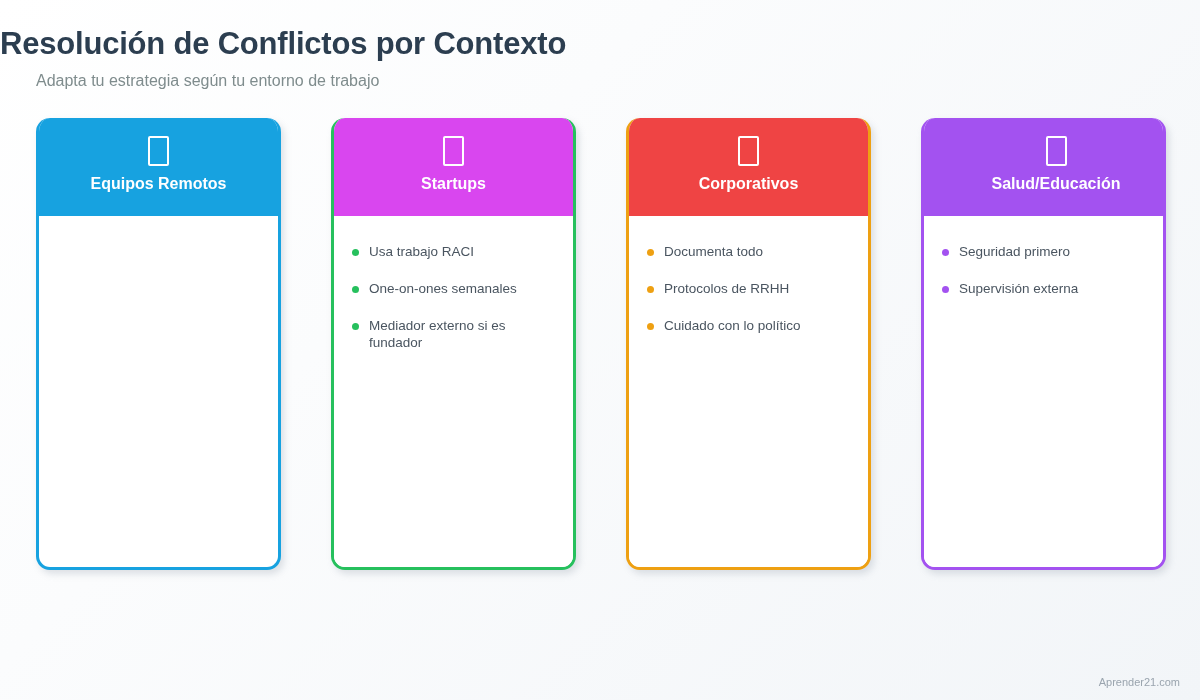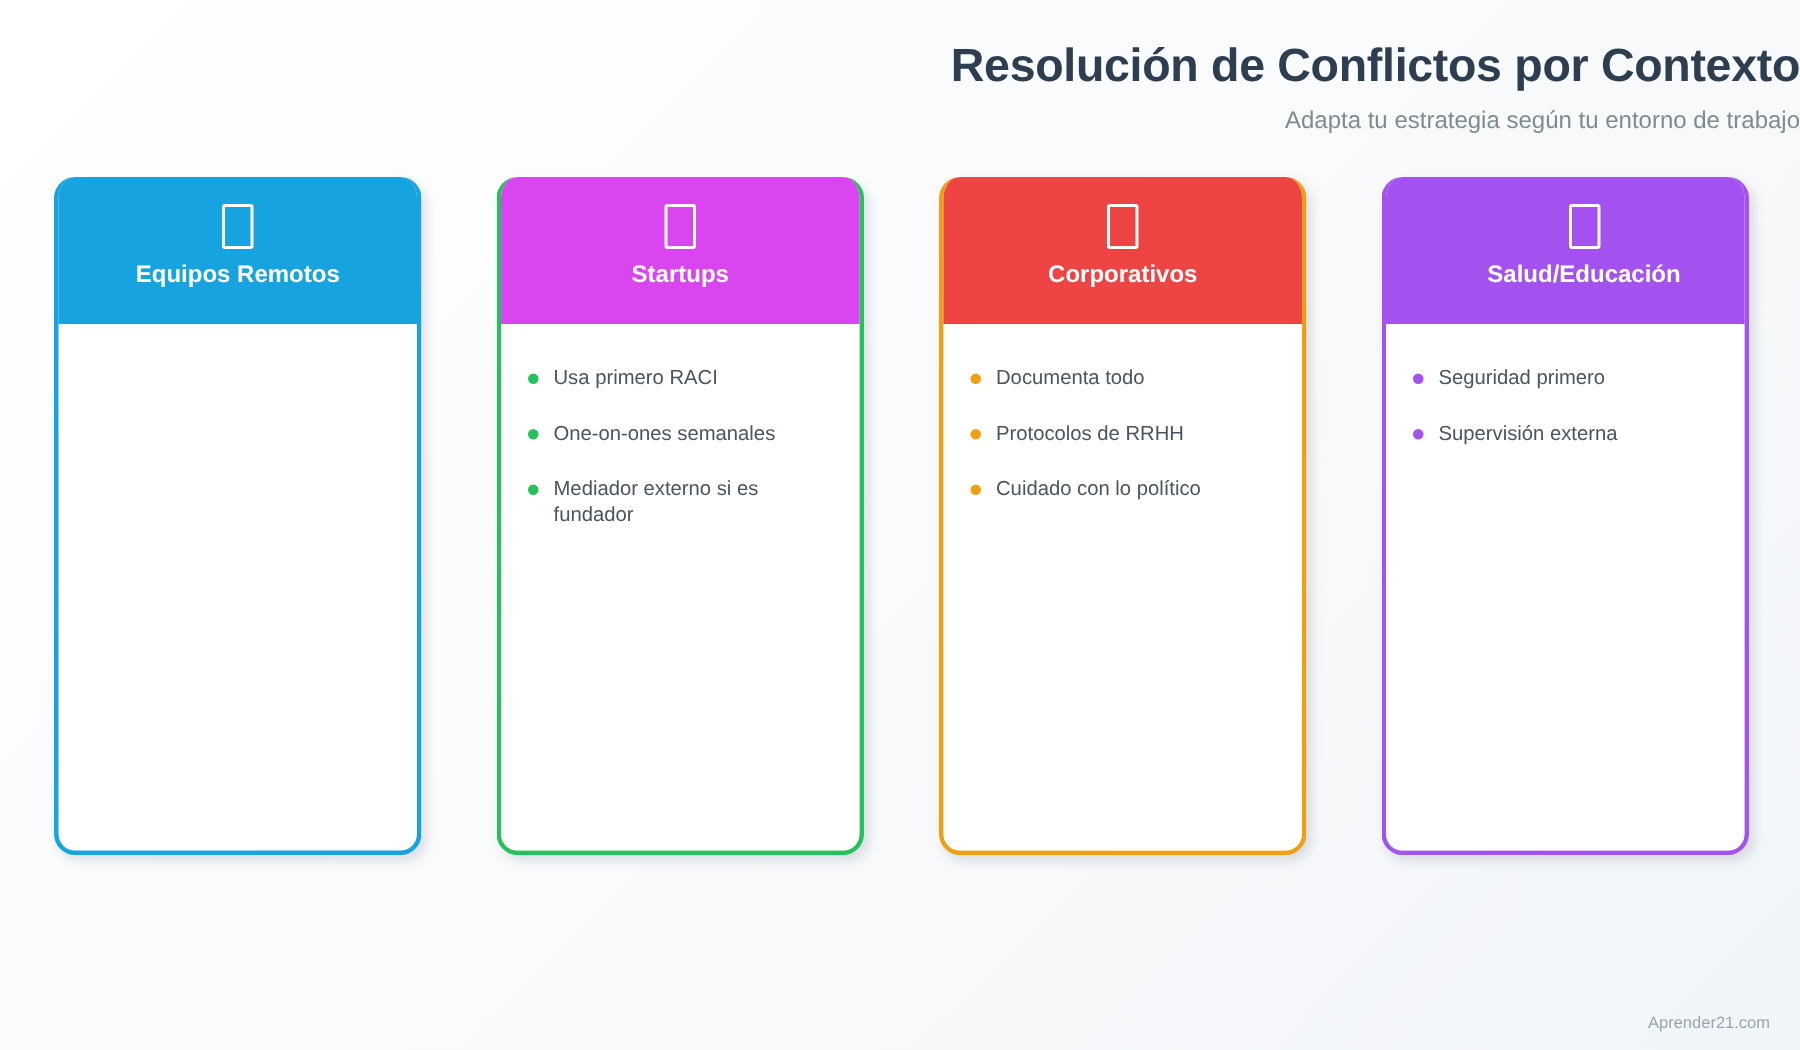--- a/index.html
+++ b/index.html
@@ -14,21 +14,21 @@
   body {
     font-family: "Liberation Sans", "DejaVu Sans", sans-serif;
     background: linear-gradient(135deg, #ffffff 0%, #fbfcfd 35%, #f2f5f8 100%);
     position: relative;
   }
 
   
   .page-header {
     width: 100%;
     padding-top: 26px;
-    text-align: right;
+    text-align: left;
   }
 
   .page-title {
     font-size: 31px;
     font-weight: bold;
     color: #2c3e50;
     letter-spacing: -0.2px;
     line-height: 1.15;
   }
 
@@ -151,21 +151,21 @@
         <div class="card-title">Equipos Remotos</div>
       </div>
     </div>
     <div class="card" style="border-color: rgb(38, 192, 93);">
       <div class="card-header" style="background: #d946ef;">
         <span class="card-icon"></span>
         <div class="card-title">Startups</div>
       </div>
       <div class="card-body">
         <ul class="card-list">
-          <li class="list-item"><span class="bullet-dot" style="background: rgb(38, 192, 93);"></span><span>Usa primero RACI</span></li>
+          <li class="list-item"><span class="bullet-dot" style="background: rgb(38, 192, 93);"></span><span>Usa trabajo RACI</span></li>
           <li class="list-item"><span class="bullet-dot" style="background: rgb(38, 192, 93);"></span><span>One-on-ones semanales</span></li>
           <li class="list-item"><span class="bullet-dot" style="background: rgb(38, 192, 93);"></span><span>Mediador externo si es fundador</span></li>
         </ul>
       </div>
     </div>
     <div class="card" style="border-color: rgb(238, 160, 18);">
       <div class="card-header" style="background: #ef4444;">
         <span class="card-icon"></span>
         <div class="card-title">Corporativos</div>
       </div>

